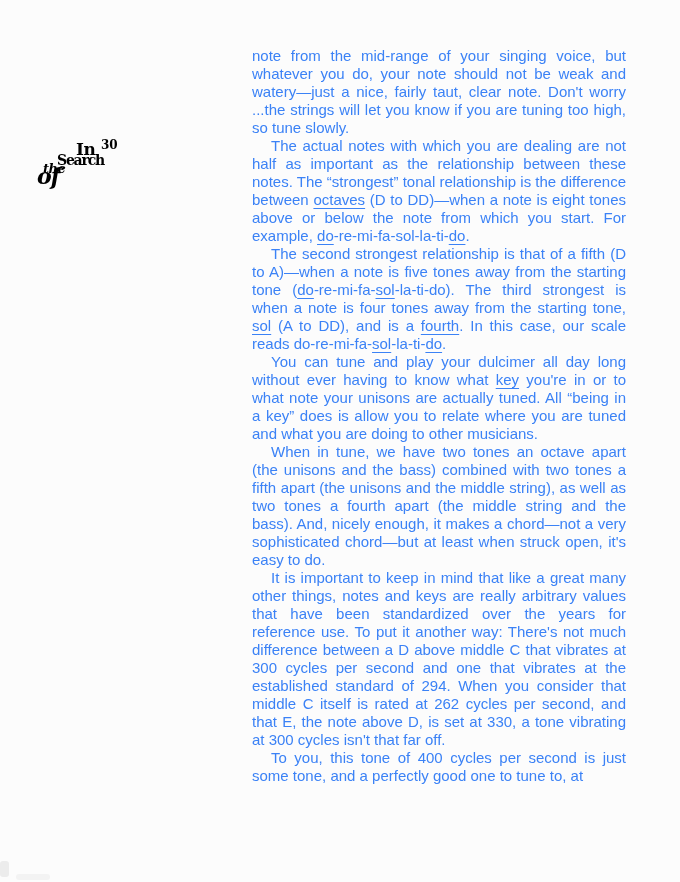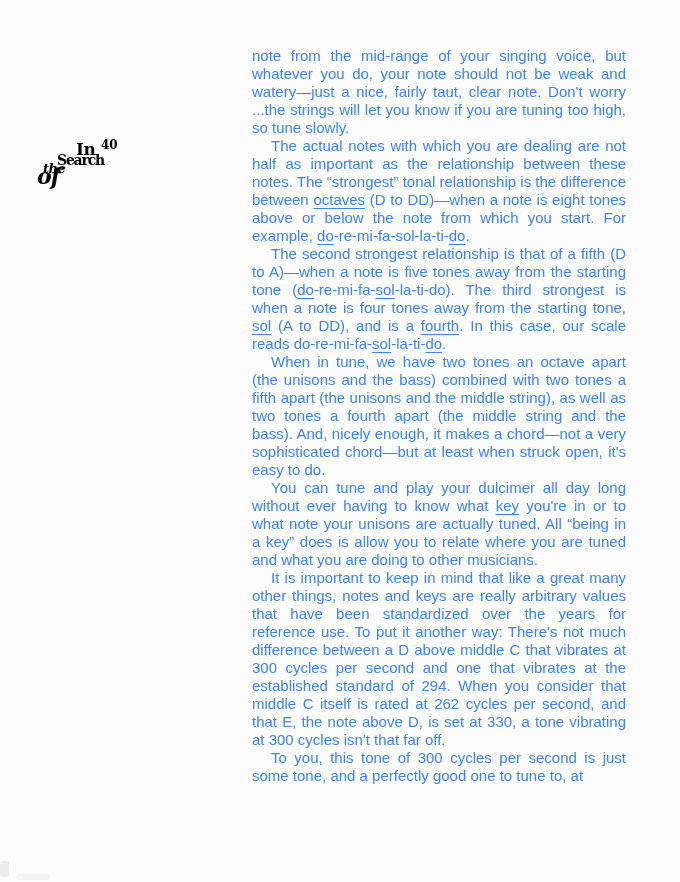--- a/index.html
+++ b/index.html
@@ -78,30 +78,30 @@
     position: absolute; left: 16px; top: 874px;
     width: 34px; height: 6px;
     background: #f3f3f3; border-radius: 3px;
   }
 </style>
 </head>
 <body>
 
 <div class="logo">
   <span class="w-in">In</span>
-  <span class="w-num">40</span>
+  <span class="w-num">30</span>
   <span class="w-search">Search</span>
   <span class="w-the">the</span>
   <span class="w-of">of</span>
 </div>
 
 <div class="bodycol">
     <p class="para"><span>note from the mid-range of your singing voice, but whatever you do, your note should not be weak and watery—just a nice, fairly taut, clear note. Don't worry ...the strings will let you know if you are tuning too high, so tune slowly.</span></p>
     <p class="para indent"><span>The actual notes with which you are dealing are not half as important as the relationship between these notes. The “strongest” tonal relationship is the difference between </span><span class="u">octaves</span><span> (D to DD)—when a note is eight tones above or below the note from which you start. For example, </span><span class="u">do</span><span>-re-mi-fa-sol-la-ti-</span><span class="u">do</span><span>.</span></p>
     <p class="para indent"><span>The second strongest relationship is that of a fifth (D to A)—when a note is five tones away from the starting tone (</span><span class="u">do</span><span>-re-mi-fa-</span><span class="u">sol</span><span>-la-ti-do). The third strongest is when a note is four tones away from the starting tone, </span><span class="u">sol</span><span> (A to DD), and is a </span><span class="u">fourth</span><span>. In this case, our scale reads do-re-mi-fa-</span><span class="u">sol</span><span>-la-ti-</span><span class="u">do</span><span>.</span></p>
+    <p class="para indent"><span>You can tune and play your dulcimer all day long without ever having to know what </span><span class="u">key</span><span> you're in or to what note your unisons are actually tuned. All “being in a key” does is allow you to relate where you are tuned and what you are doing to other musicians.</span></p>
     <p class="para indent"><span>When in tune, we have two tones an octave apart (the unisons and the bass) combined with two tones a fifth apart (the unisons and the middle string), as well as two tones a fourth apart (the middle string and the bass). And, nicely enough, it makes a chord—not a very sophisticated chord—but at least when struck open, it's easy to do.</span></p>
-    <p class="para indent"><span>You can tune and play your dulcimer all day long without ever having to know what </span><span class="u">key</span><span> you're in or to what note your unisons are actually tuned. All “being in a key” does is allow you to relate where you are tuned and what you are doing to other musicians.</span></p>
     <p class="para indent"><span>It is important to keep in mind that like a great many other things, notes and keys are really arbitrary values that have been standardized over the years for reference use. To put it another way: There's not much difference between a D above middle C that vibrates at 300 cycles per second and one that vibrates at the established standard of 294. When you consider that middle C itself is rated at 262 cycles per second, and that E, the note above D, is set at 330, a tone vibrating at 300 cycles isn't that far off.</span></p>
-    <p class="para indent"><span>To you, this tone of 300 cycles per second is just some tone, and a perfectly good one to tune to, at</span></p>
+    <p class="para indent"><span>To you, this tone of 400 cycles per second is just some tone, and a perfectly good one to tune to, at</span></p>
   </div>
 
 <div class="smudge-left"></div>
 <div class="smudge-bottom"></div>
 
 </body></html>

